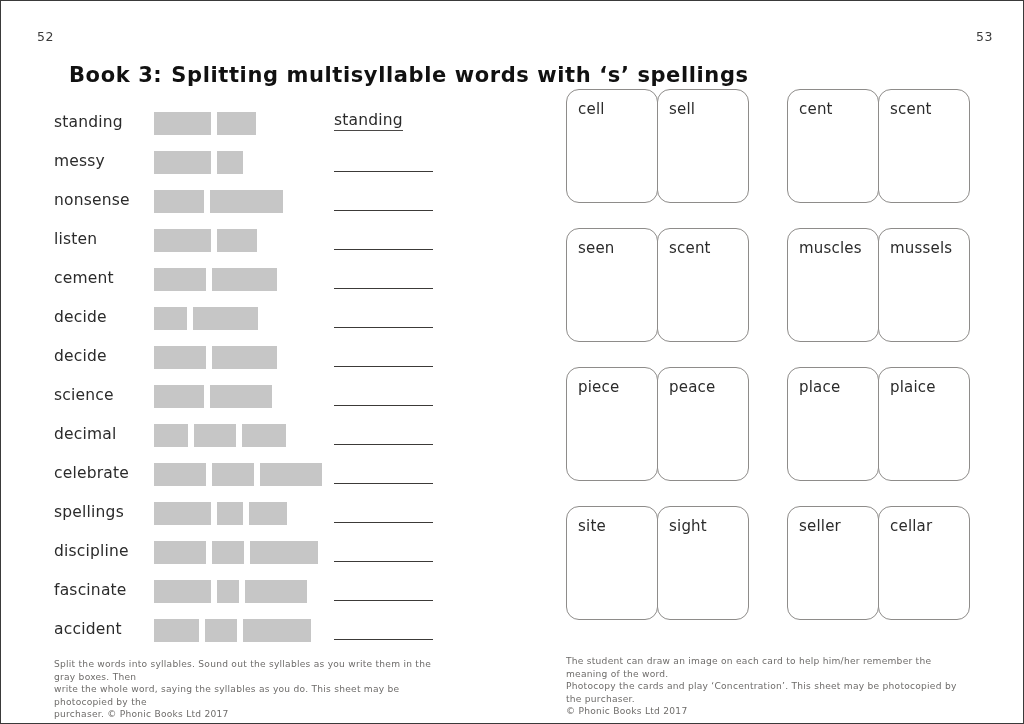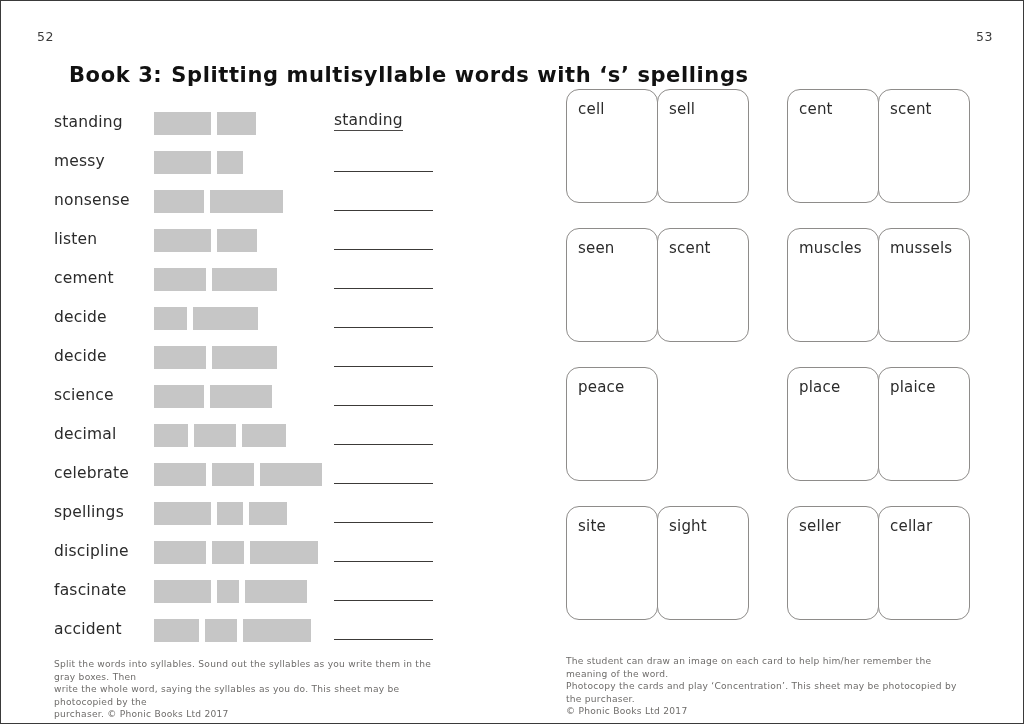--- a/index.html
+++ b/index.html
@@ -347,20 +347,23 @@
         <div class="card-pair" style="left: 274px; top: 227px;">
           <div class="card">
             <div class="card-word">muscles</div>
           </div>
           <div class="card">
             <div class="card-word">mussels</div>
           </div>
         </div>
         <div class="card-pair" style="left: 53px; top: 366px;">
           <div class="card">
+            <div class="card-word">piece</div>
+          </div>
+          <div class="card">
             <div class="card-word">peace</div>
           </div>
         </div>
         <div class="card-pair" style="left: 274px; top: 366px;">
           <div class="card">
             <div class="card-word">place</div>
           </div>
           <div class="card">
             <div class="card-word">plaice</div>
           </div>

